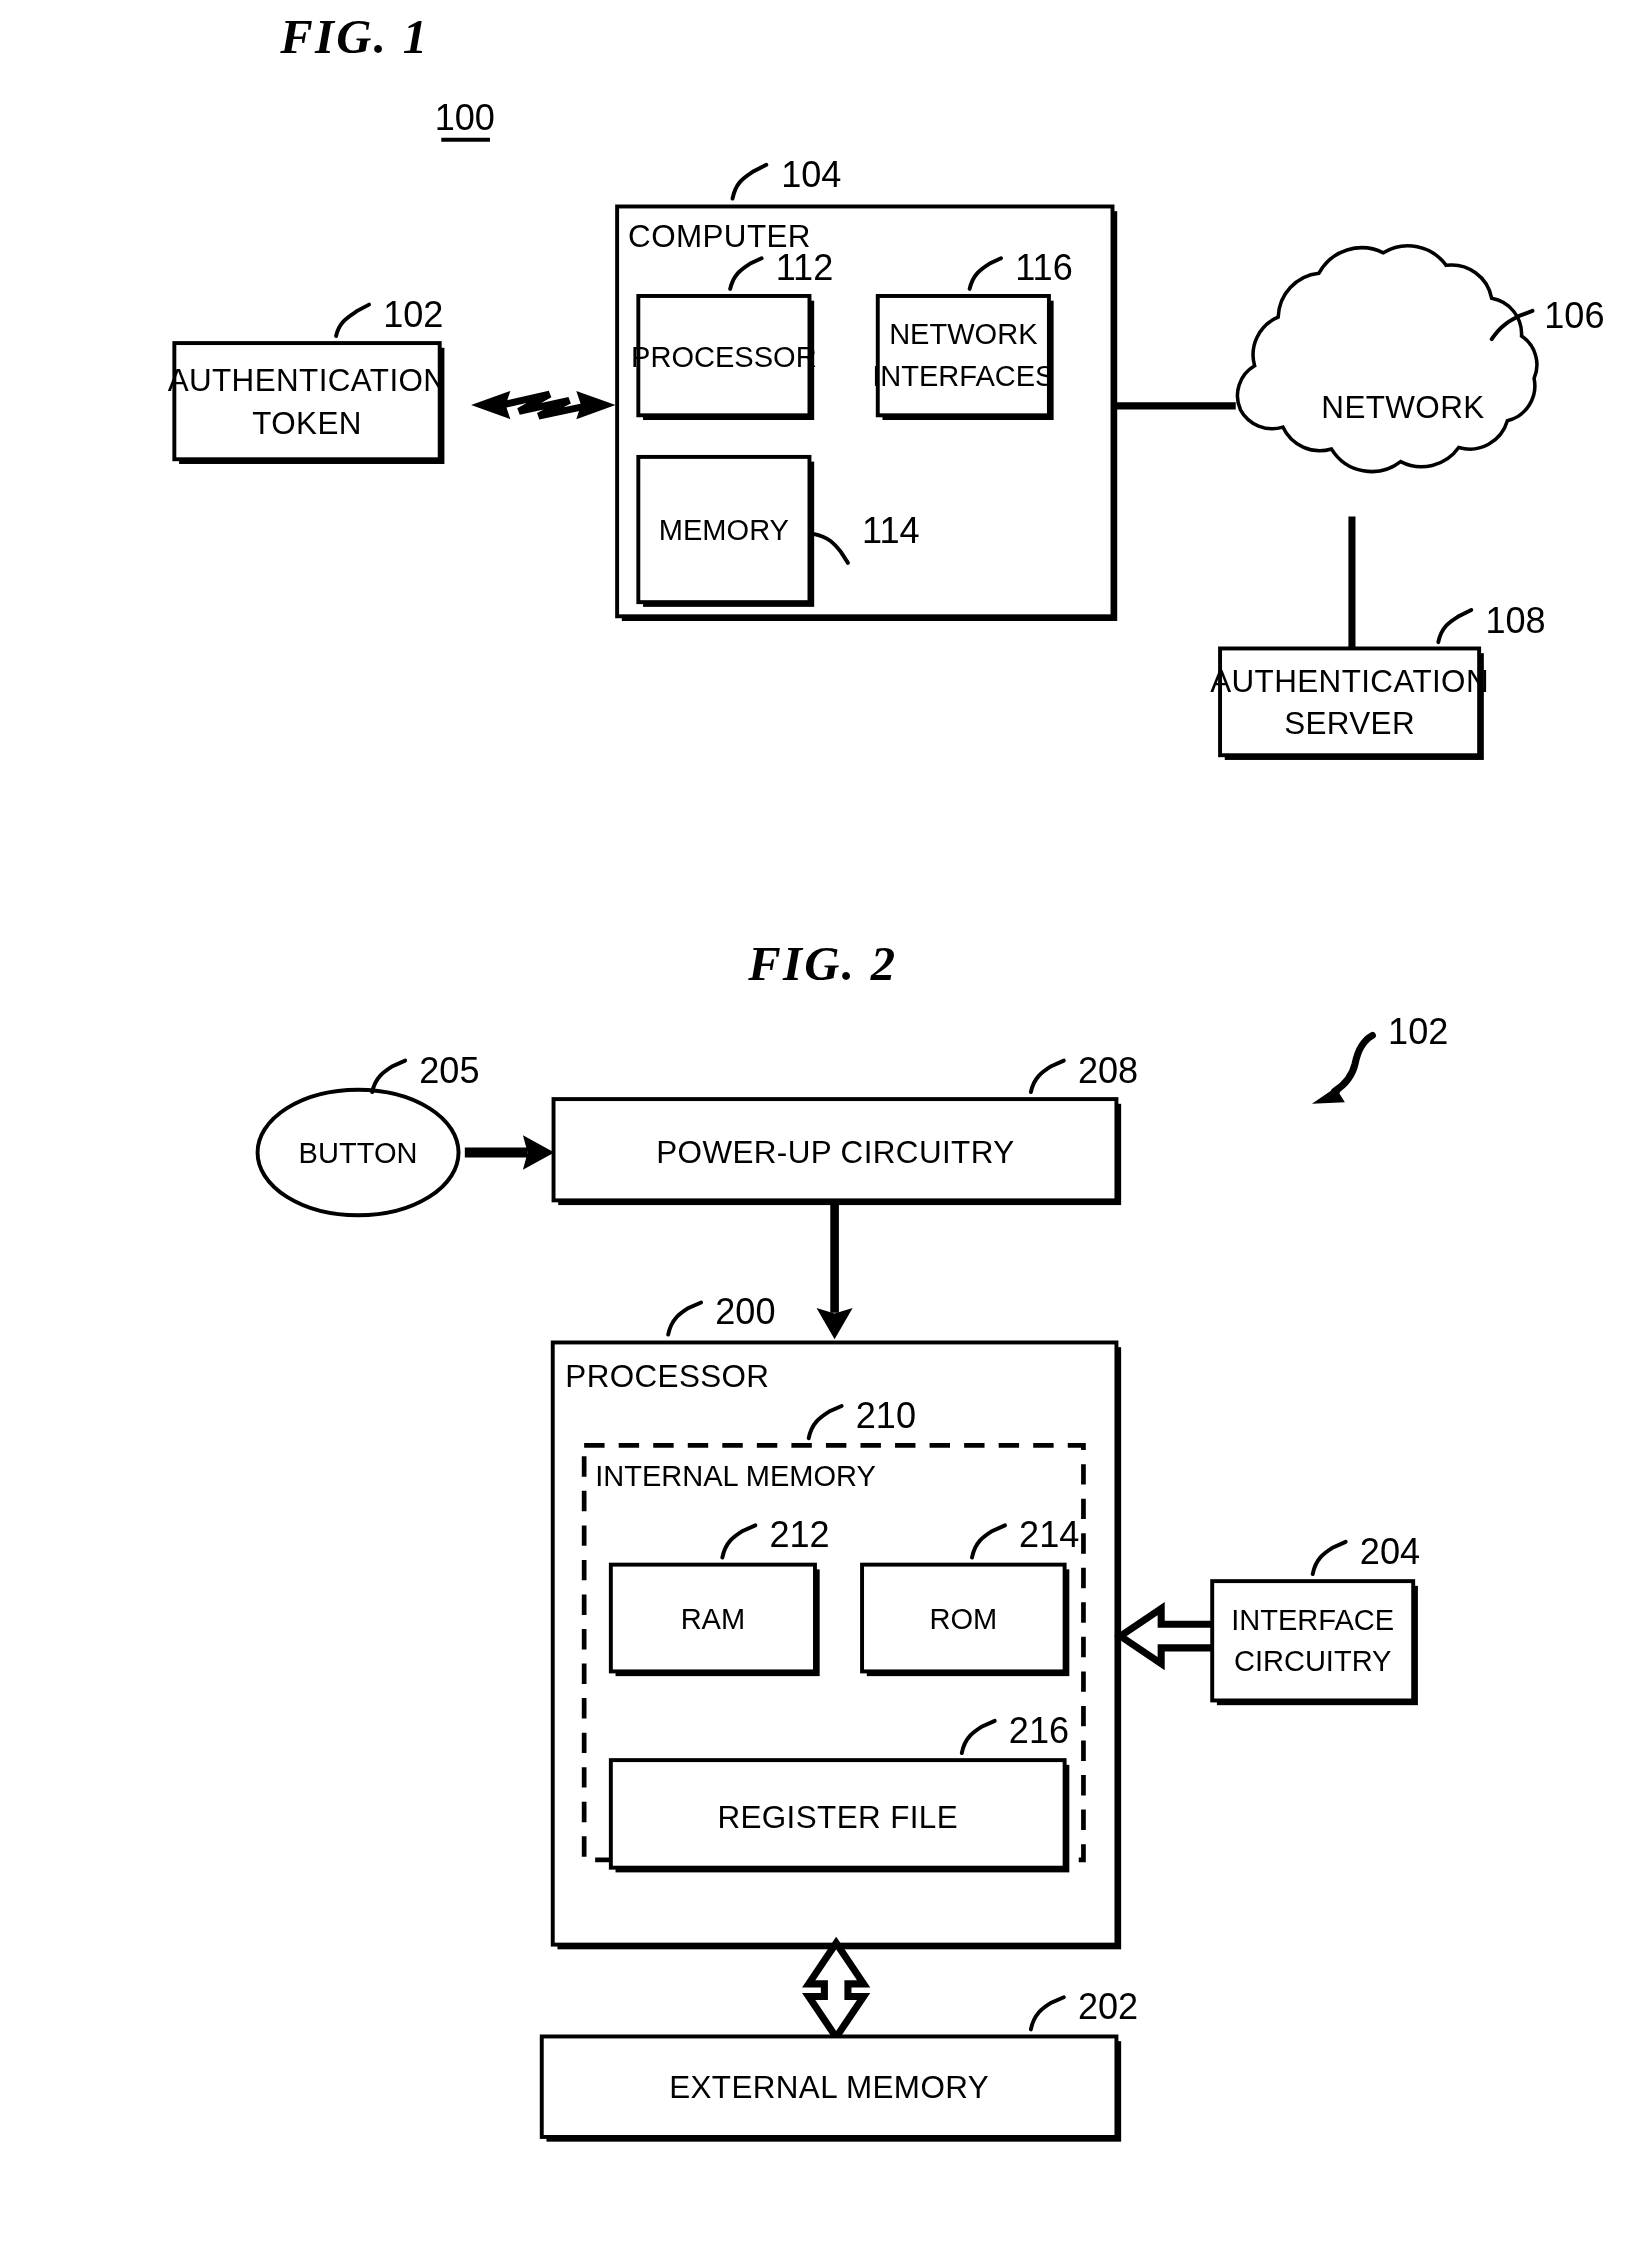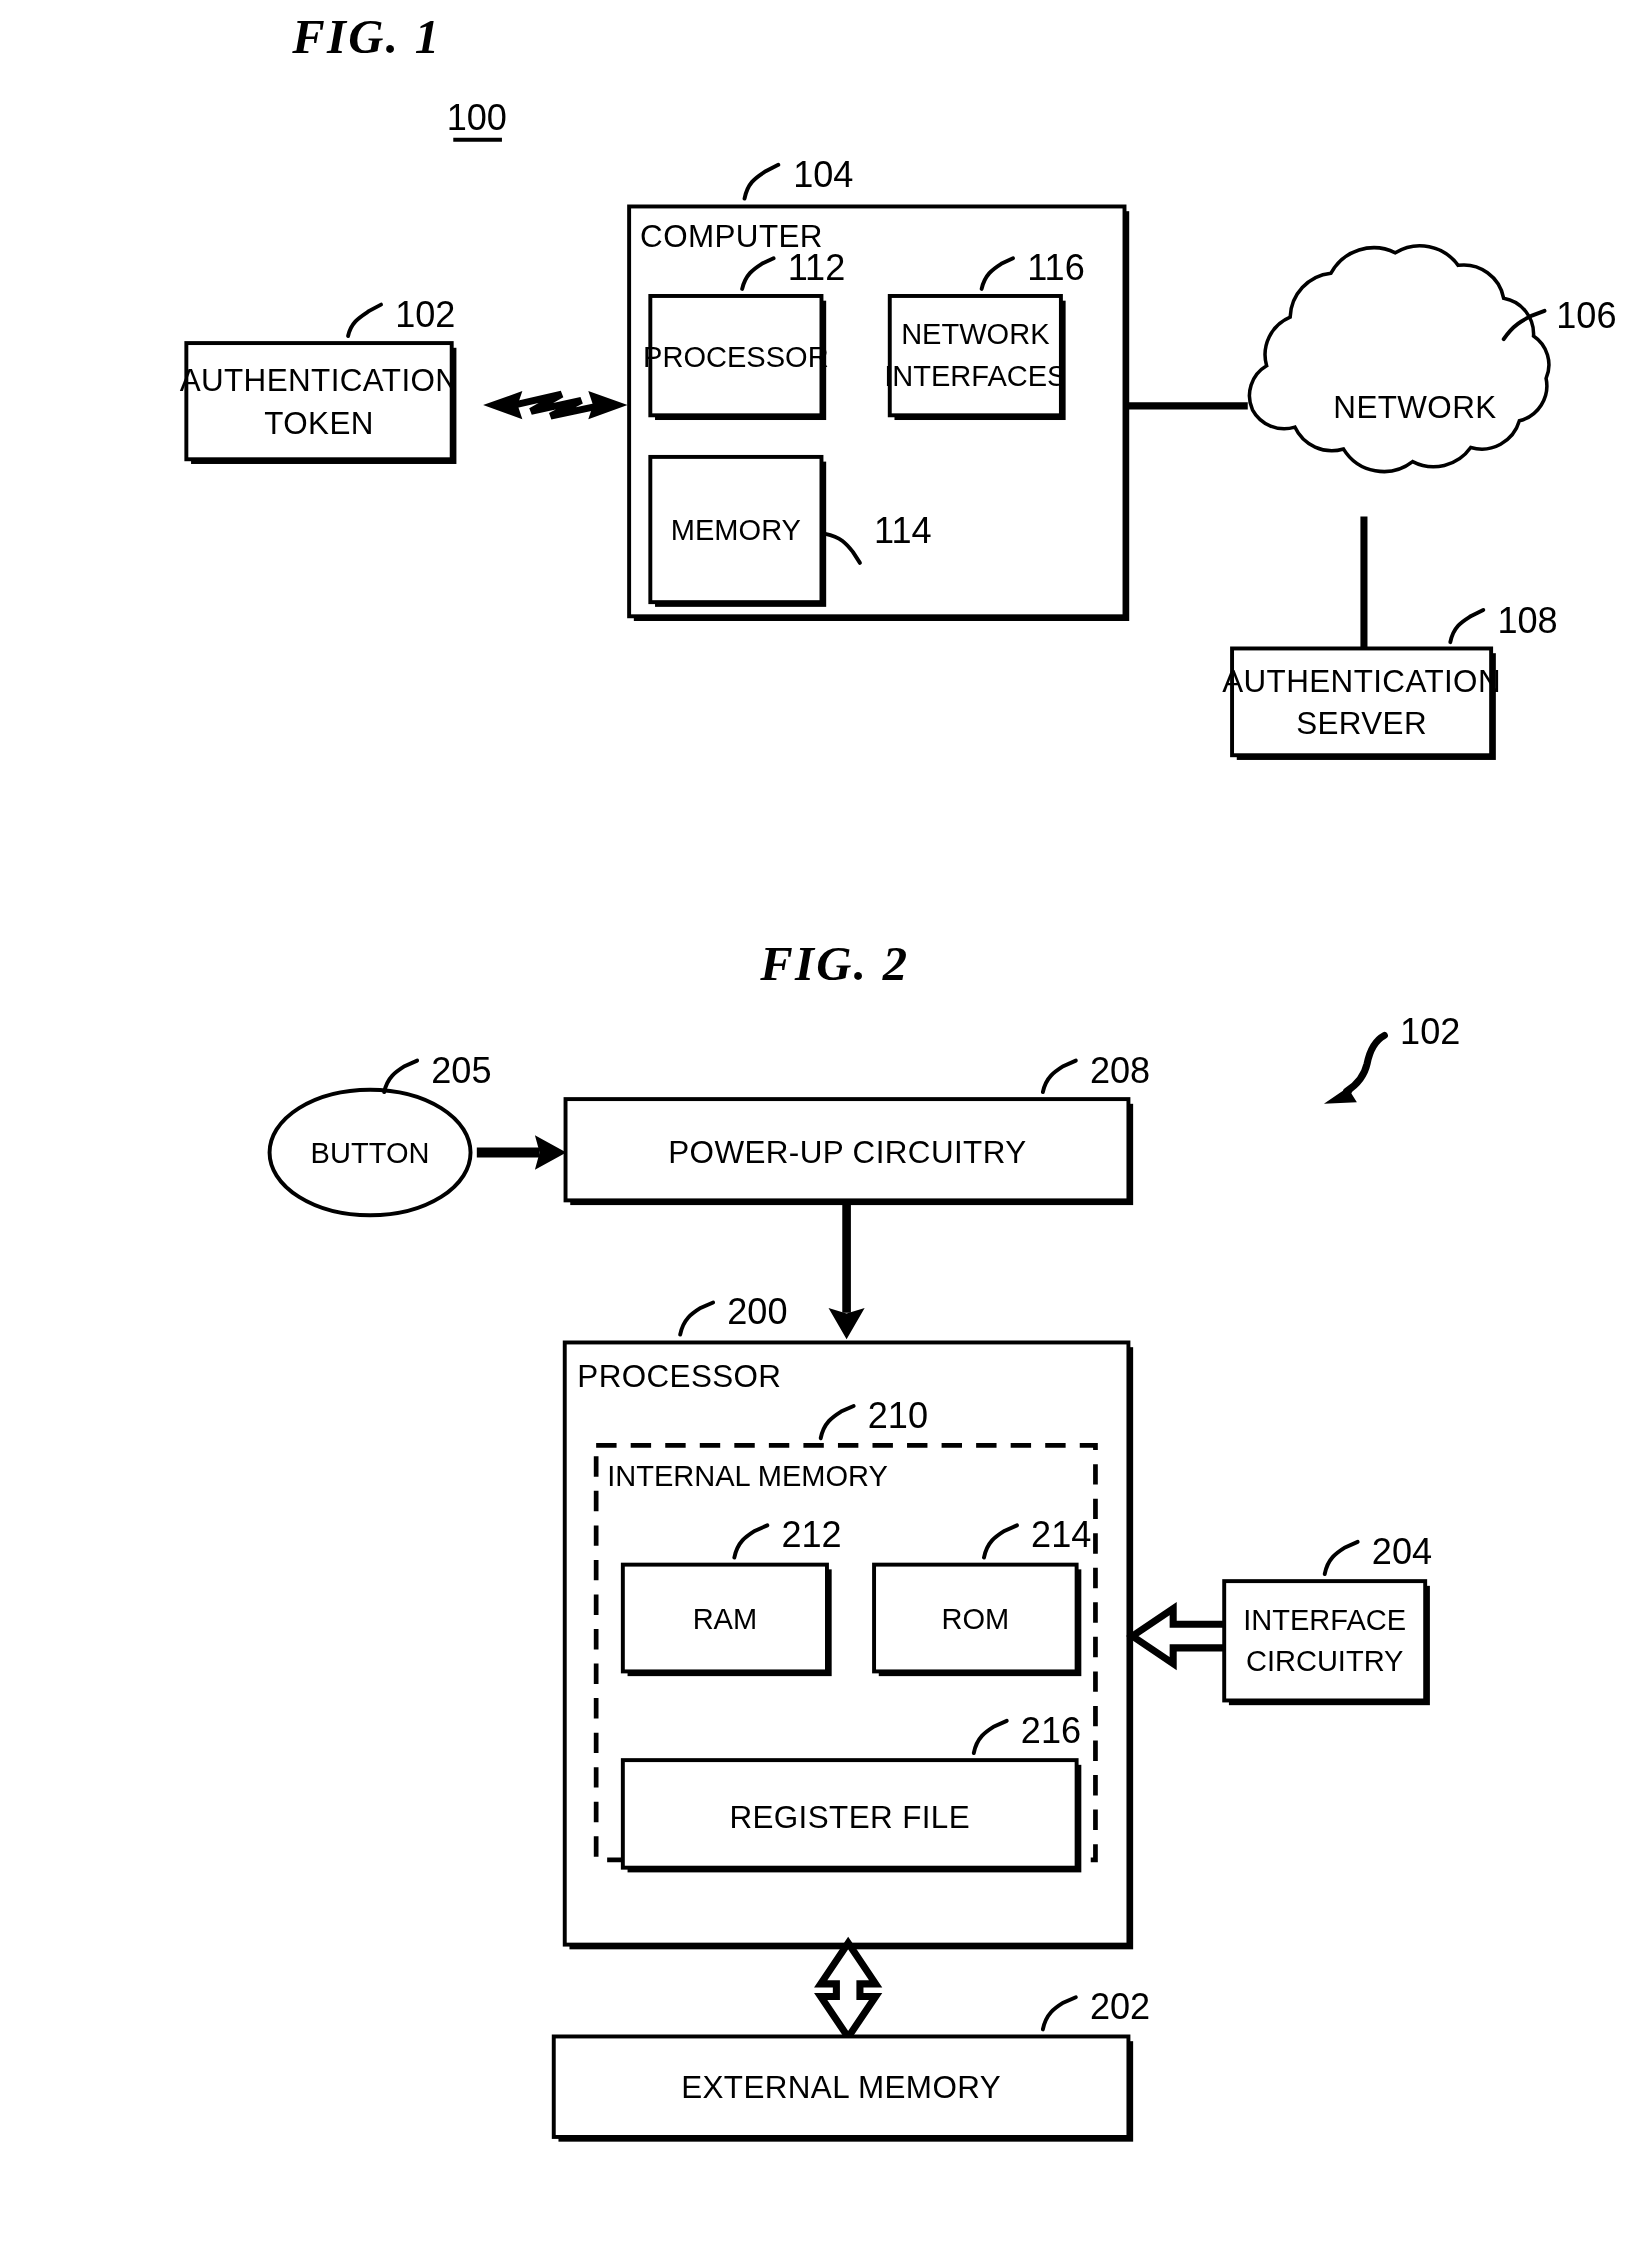--- a/index.html
+++ b/index.html
@@ -1,18 +1,18 @@
 <!DOCTYPE html>
 <html style="font-size:12.6px"><head>
 <meta charset="utf-8">
 <style>
   html,body{margin:0;padding:0;background:#ffffff;}
   body{width:1626px;height:2261px;position:relative;overflow:hidden;
        font-family:"Liberation Sans", sans-serif;}
-  #sheet{position:absolute;inset:0;margin-left:12px;}
+  #sheet{position:absolute;inset:0;}
   svg{display:block;}
   .fig-title{font-family:"Liberation Serif", serif;font-style:italic;font-weight:700;font-size:62px;letter-spacing:3px;fill:#000;}
   .ref{font-family:"Liberation Sans", sans-serif;font-size:46px;fill:#000;}
   .boxlbl{font-family:"Liberation Sans", sans-serif;font-size:40px;fill:#000;letter-spacing:0.5px;}
   .boxlbl-sm{font-family:"Liberation Sans", sans-serif;font-size:37px;fill:#000;}
   .ln{stroke:#000;fill:none;}
   .bx{stroke:#000;fill:#ffffff;stroke-width:5;}
   .shadow{fill:#000;}
   .leader{stroke:#000;fill:none;stroke-width:5;stroke-linecap:round;}
   .dash{stroke:#000;fill:none;stroke-width:6;stroke-dasharray:26 18;}

